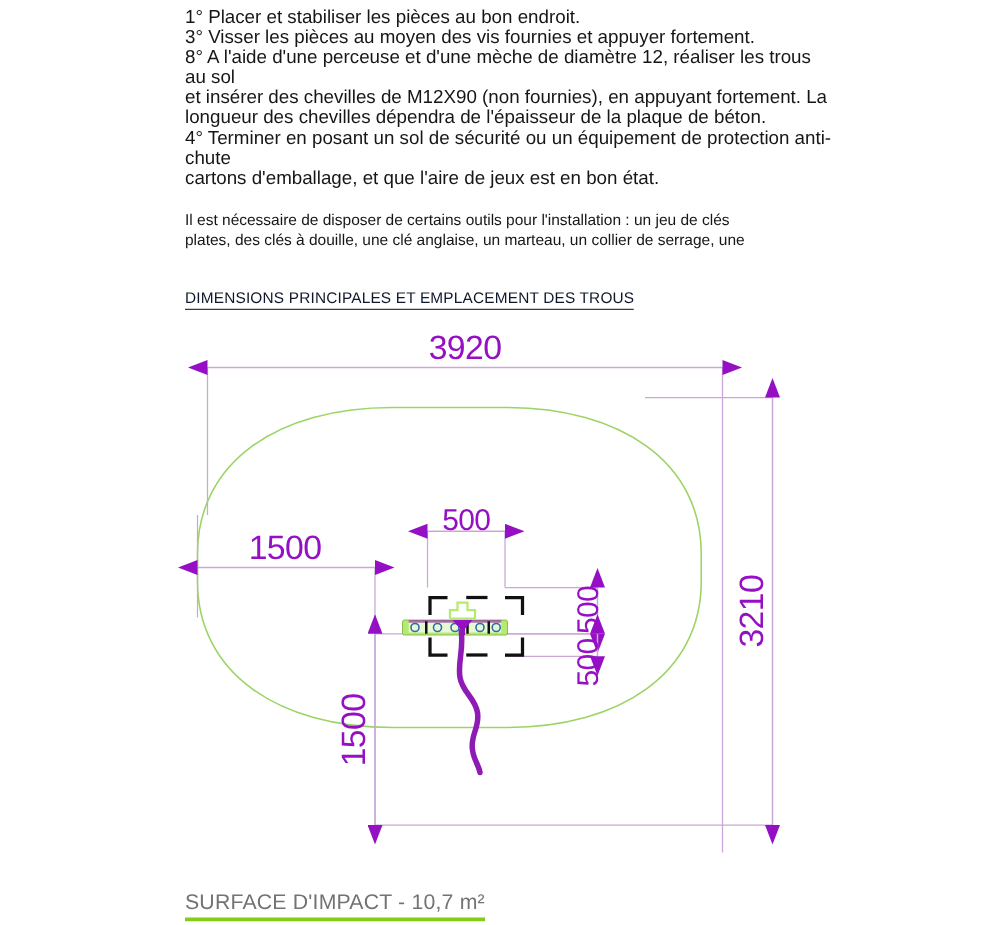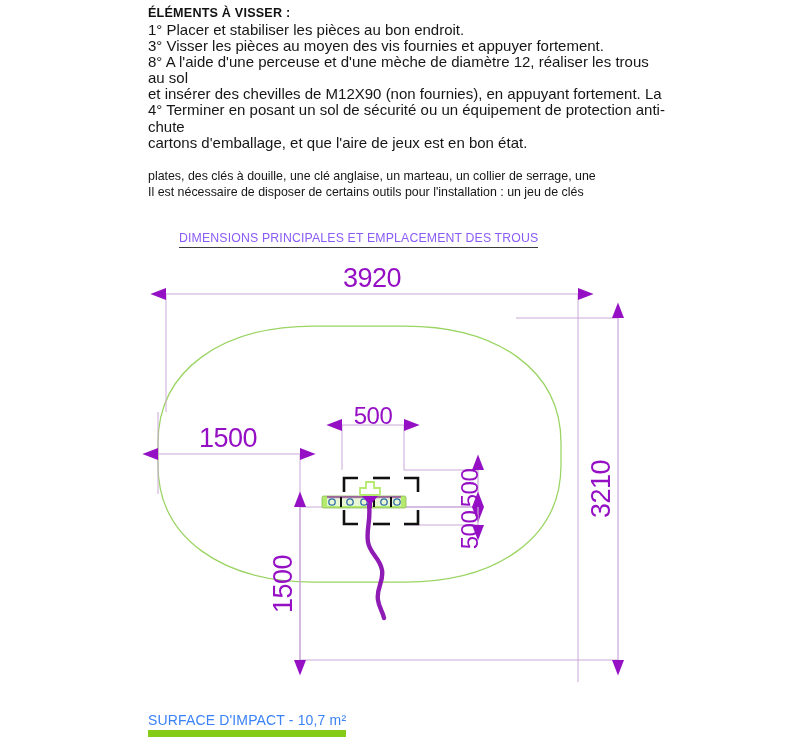--- a/index.html
+++ b/index.html
@@ -43,35 +43,34 @@
     margin-top: 17px;
   }
   .tools .ln { display: block; }
 
   .section-title {
     position: absolute;
     left: 148px;
     top: 231px;
     font-size: 12.3px;
     letter-spacing: .15px;
-    color: #8b5cf6;
+    color: #0f172a;
     border-bottom: 1px solid #3a3a3a;
     padding-bottom: 2px;
     display: inline-block;
-    margin-left: 31px;
   }
 
   .footer-title {
     position: absolute;
     left: 148px;
     top: 712px;
-    font-size: 14px;
+    font-size: 17px;
     letter-spacing: .15px;
-    color: #3b82f6;
-    border-bottom: 7px solid #84cc16;
+    color: #737373;
+    border-bottom: 3px solid #84cc16;
     padding-bottom: 2px;
     display: inline-block;
   }
 
   
   .drawing {
     position: absolute;
     left: 0;
     top: 262px;
     width: 780px;
@@ -89,32 +88,32 @@
     font-family: "Liberation Sans", sans-serif;
     fill: #9510c4;
     font-size: 24px;
     letter-spacing: -0.5px;
   }
 </style>
 </head>
 <body>
 
 <div class="doc">
-  <div class="doc-heading">ÉLÉMENTS À VISSER :</div>
   <div class="steps">
     <span class="ln">1° Placer et stabiliser les pièces au bon endroit.</span>
     <span class="ln">3° Visser les pièces au moyen des vis fournies et appuyer fortement.</span>
     <span class="ln">8° A l'aide d'une perceuse et d'une mèche de diamètre 12, réaliser les trous au sol</span>
     <span class="ln">et insérer des chevilles de M12X90 (non fournies), en appuyant fortement. La</span>
+    <span class="ln">longueur des chevilles dépendra de l'épaisseur de la plaque de béton.</span>
     <span class="ln">4° Terminer en posant un sol de sécurité ou un équipement de protection anti-chute</span>
     <span class="ln">cartons d'emballage, et que l'aire de jeux est en bon état.</span>
   </div>
   <div class="tools">
+    <span class="ln">Il est nécessaire de disposer de certains outils pour l'installation : un jeu de clés</span>
     <span class="ln">plates, des clés à douille, une clé anglaise, un marteau, un collier de serrage, une</span>
-    <span class="ln">Il est nécessaire de disposer de certains outils pour l'installation : un jeu de clés</span>
   </div>
 </div>
 
 <div class="section-title">DIMENSIONS PRINCIPALES ET EMPLACEMENT DES TROUS</div>
 
 <div class="drawing">
 <svg width="800" height="430" viewBox="0 0 800 430" xmlns="http://www.w3.org/2000/svg">
   <defs>
     <marker id="arrL" markerWidth="14" markerHeight="10" refX="13" refY="5" orient="auto">
       <path d="M13,0 L13,10 L0,5 Z" fill="#9510c4"></path>

